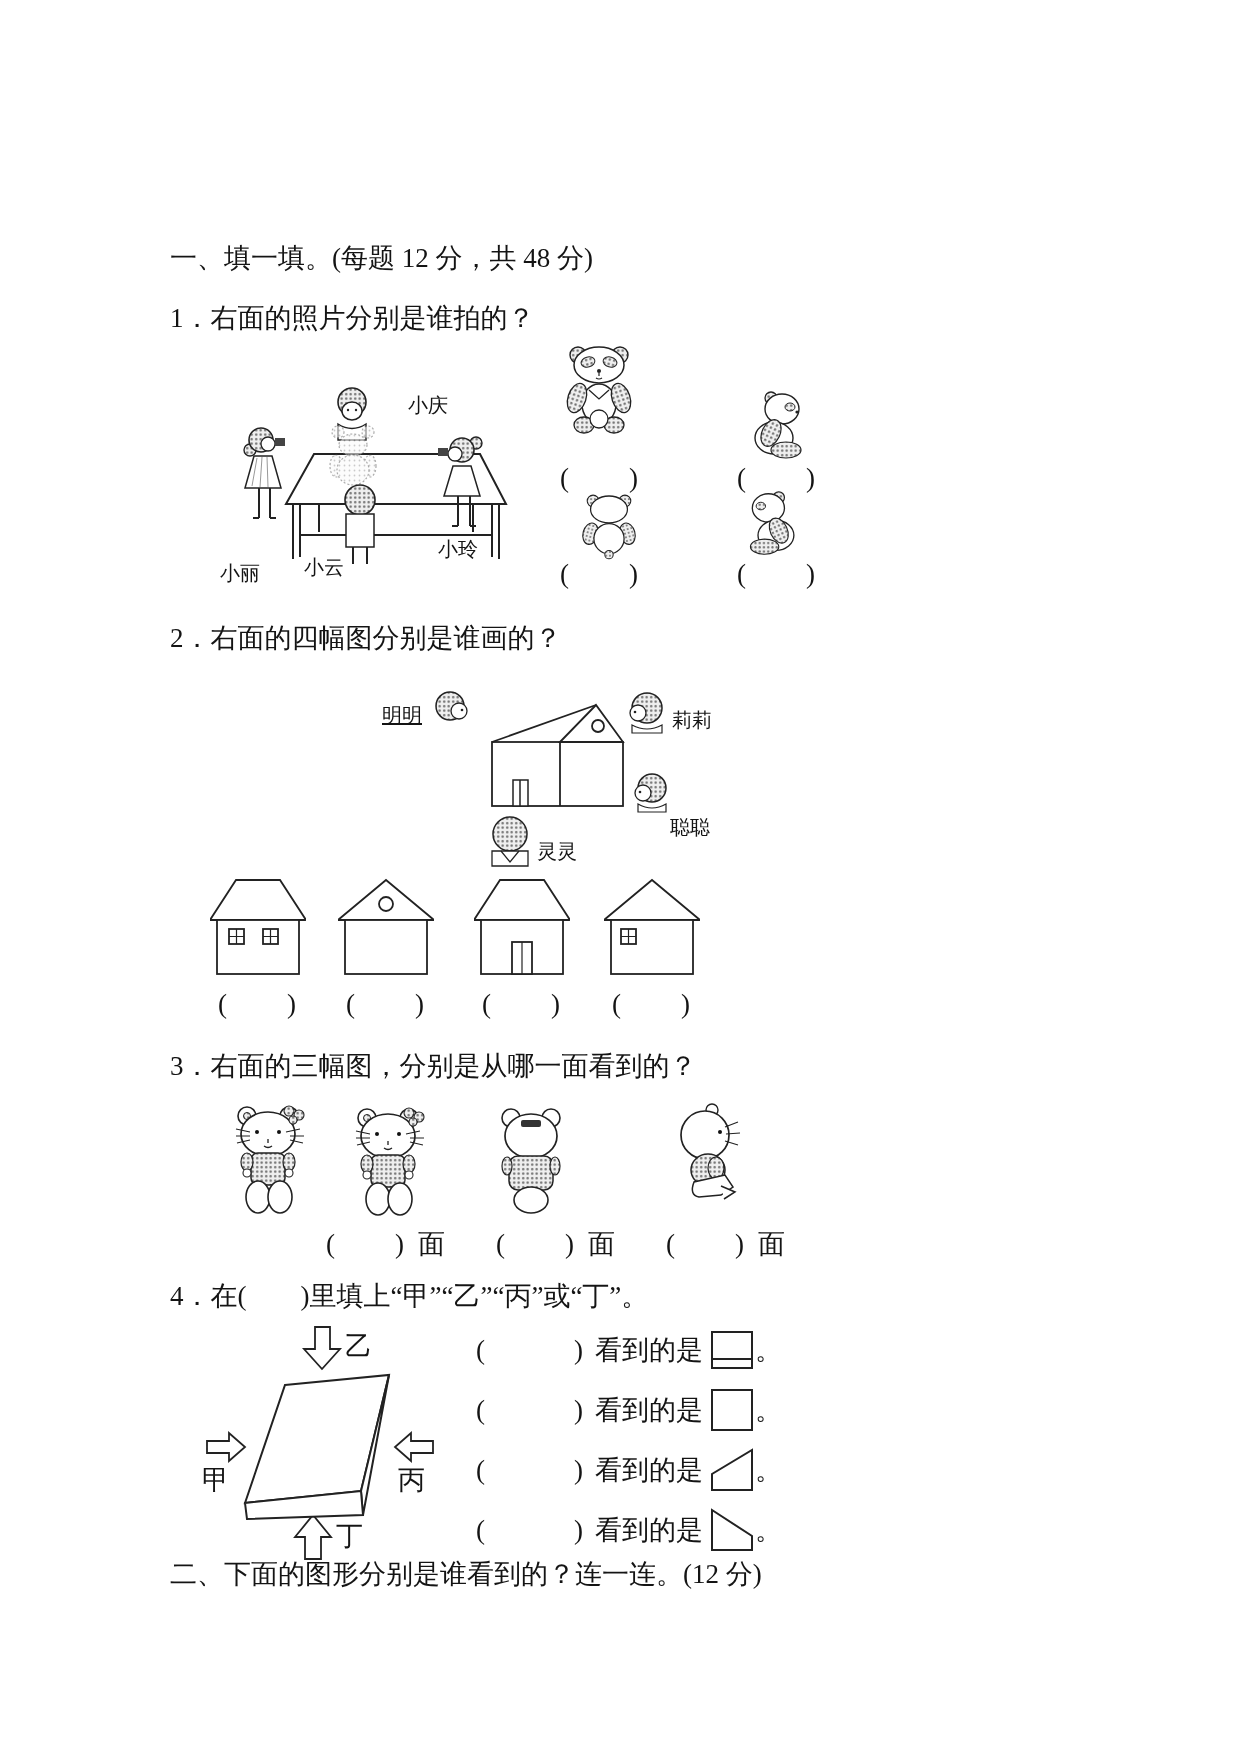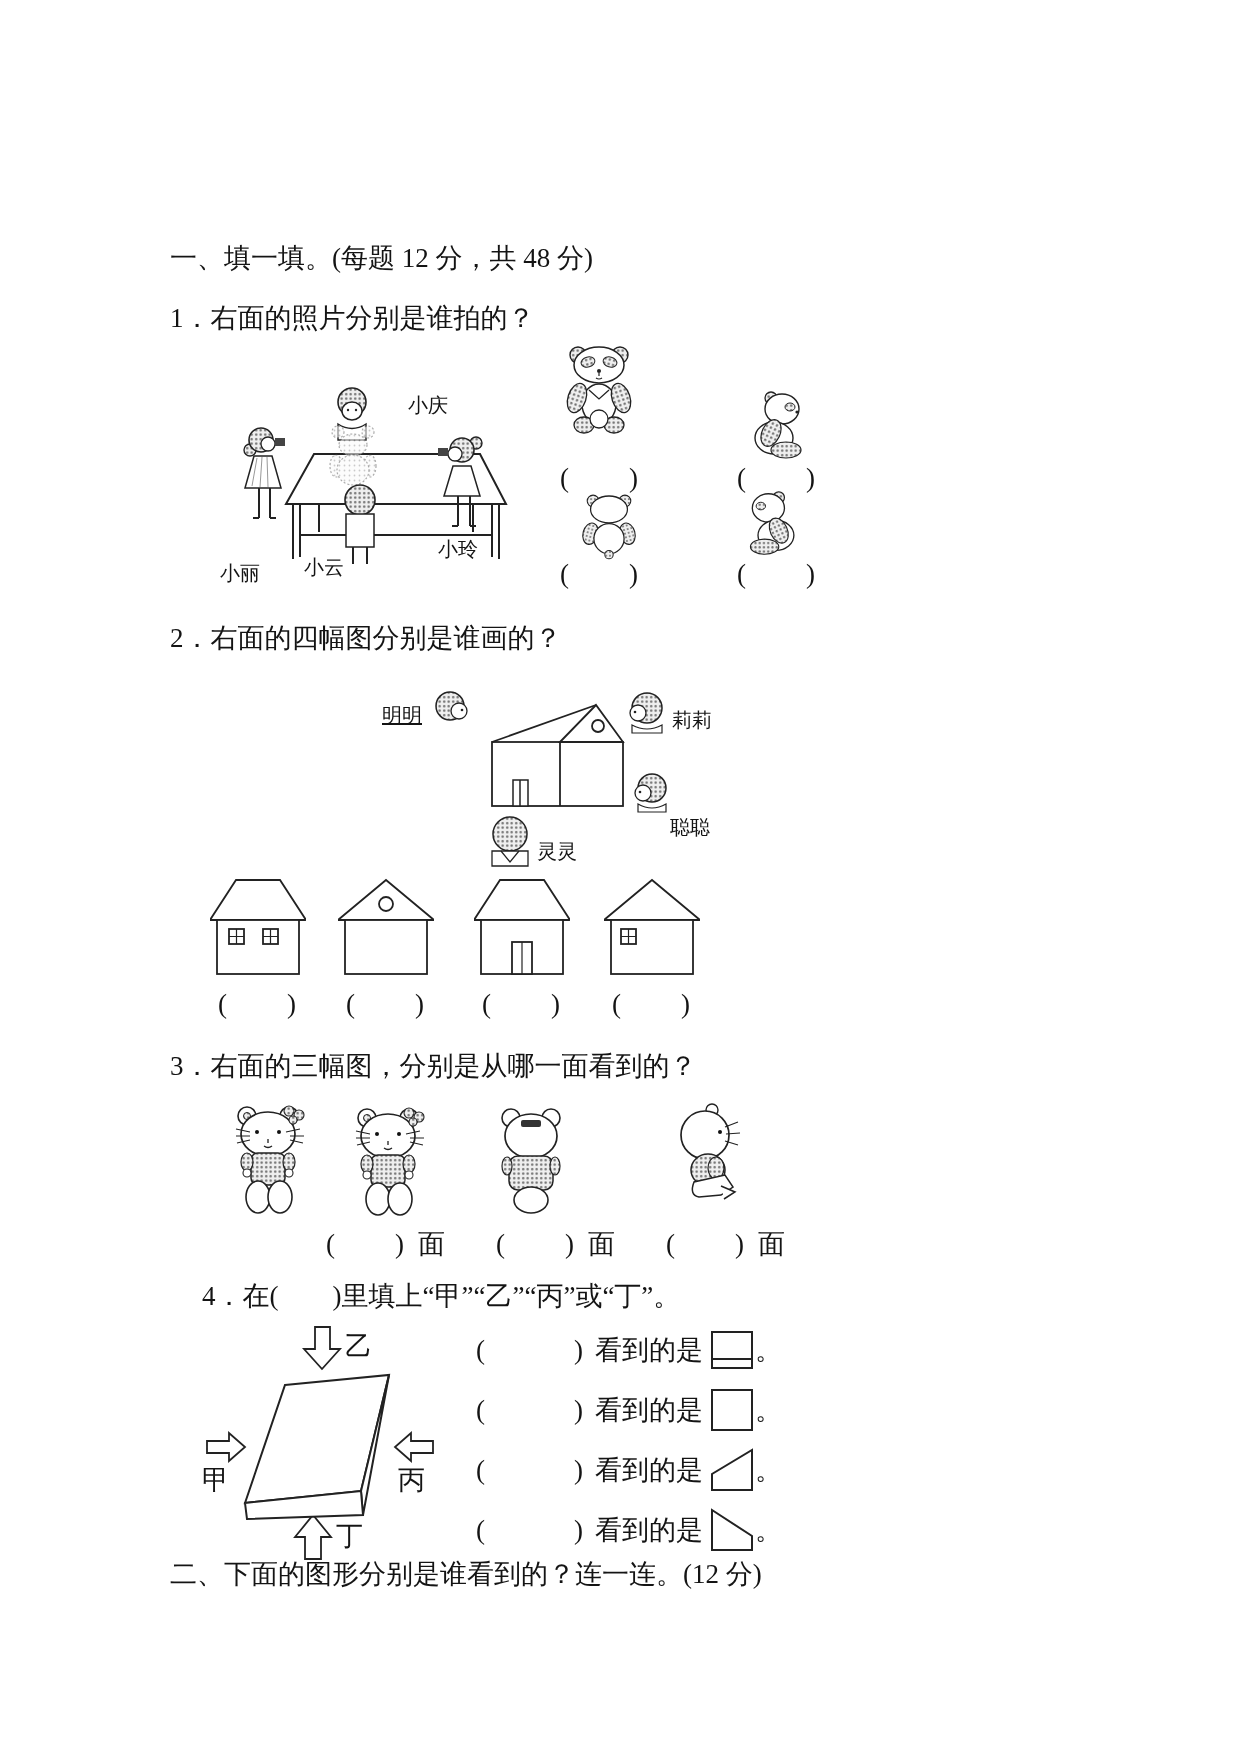--- a/index.html
+++ b/index.html
@@ -309,21 +309,21 @@
   </div>
   <div class="abs" style="top:1226px;left:496px;">
     <span class="blank">(　　)</span>
     <span class="line" style="margin-left:8px;">面</span>
   </div>
   <div class="abs" style="top:1226px;left:666px;">
     <span class="blank">(　　)</span>
     <span class="line" style="margin-left:8px;">面</span>
   </div>
 
-  <div class="abs line" style="top:1278px;left:170px;margin-left:32px;">4．在(　　)里填上“甲”“乙”“丙”或“丁”。</div>
+  <div class="abs line" style="top:1278px;left:170px;">4．在(　　)里填上“甲”“乙”“丙”或“丁”。</div>
 
   <svg class="abs" style="top:1325px;left:195px;" width="250" height="240" viewBox="0 0 250 240">
     <g fill="#fff" stroke="#222" stroke-width="1.8">
       <polygon points="120,2 135,2 135,24 145,24 127,44 109,24 120,24"></polygon>
       <polygon points="12,116 34,116 34,108 50,122 34,136 34,128 12,128"></polygon>
       <polygon points="238,116 216,116 216,108 200,122 216,136 216,128 238,128"></polygon>
       <polygon points="110,234 110,212 100,212 118,190 136,212 126,212 126,234"></polygon>
     </g>
     <g fill="#fff" stroke="#222" stroke-width="2">
       <polygon points="90,60 194,50 166,166 50,178"></polygon>

